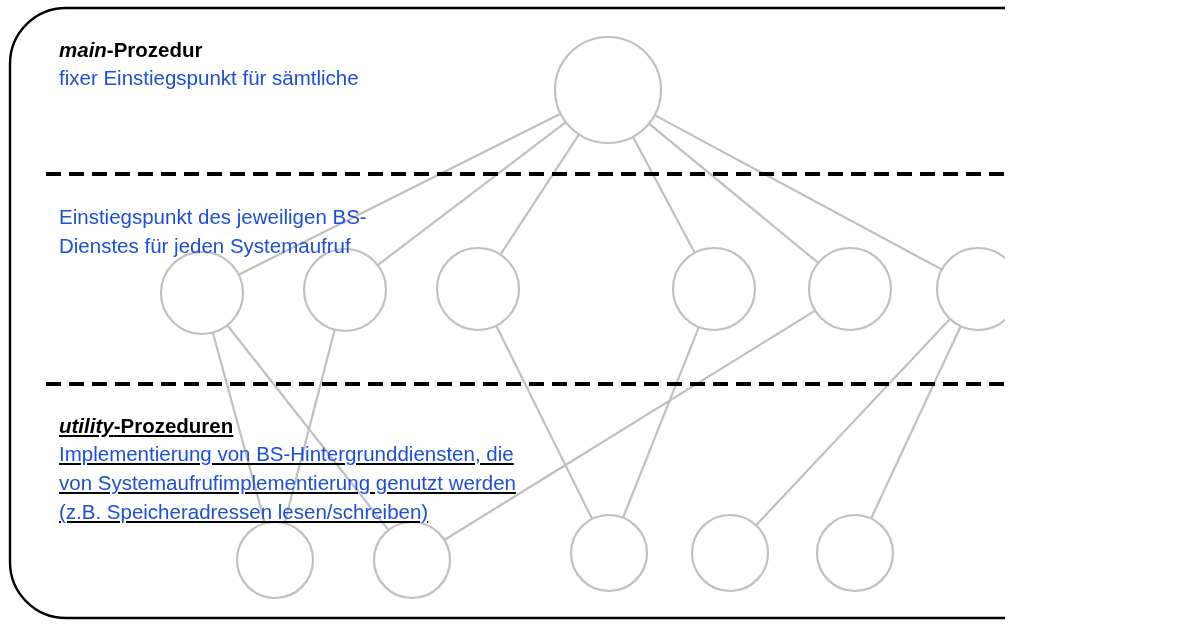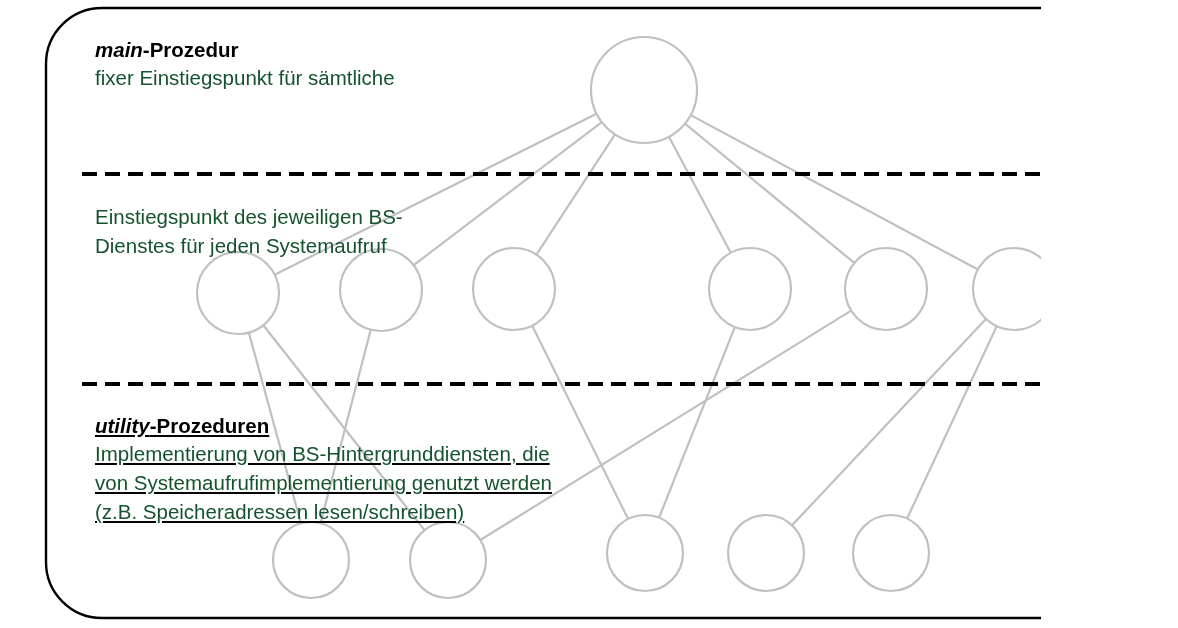--- a/index.html
+++ b/index.html
@@ -9,21 +9,20 @@
   }
   body {
     font-family: "Liberation Sans", sans-serif;
   }
   #stage {
     position: relative;
     width: 1005px;
     height: 628px;
     background: #ffffff;
     overflow: hidden;
-    margin-left: 36px;
   }
   #graph-svg {
     position: absolute;
     left: 0;
     top: 0;
     width: 1178px;
     height: 628px;
   }
   .text-block {
     position: absolute;
@@ -35,21 +34,21 @@
     color: #000000;
     line-height: 27px;
     white-space: nowrap;
   }
   .block-title .term {
     font-style: italic;
   }
   .block-desc {
     font-size: 20.5px;
     font-weight: normal;
-    color: #14532d;
+    color: #1d4ed8;
     line-height: 29px;
     white-space: nowrap;
   }
   #block-main { left: 59px; top: 36px; }
   #block-handler { left: 59px; top: 202px; }
   #block-utility { left: 59px; top: 412px; text-decoration: underline; }
 </style>
 </head>
 <body>
 

